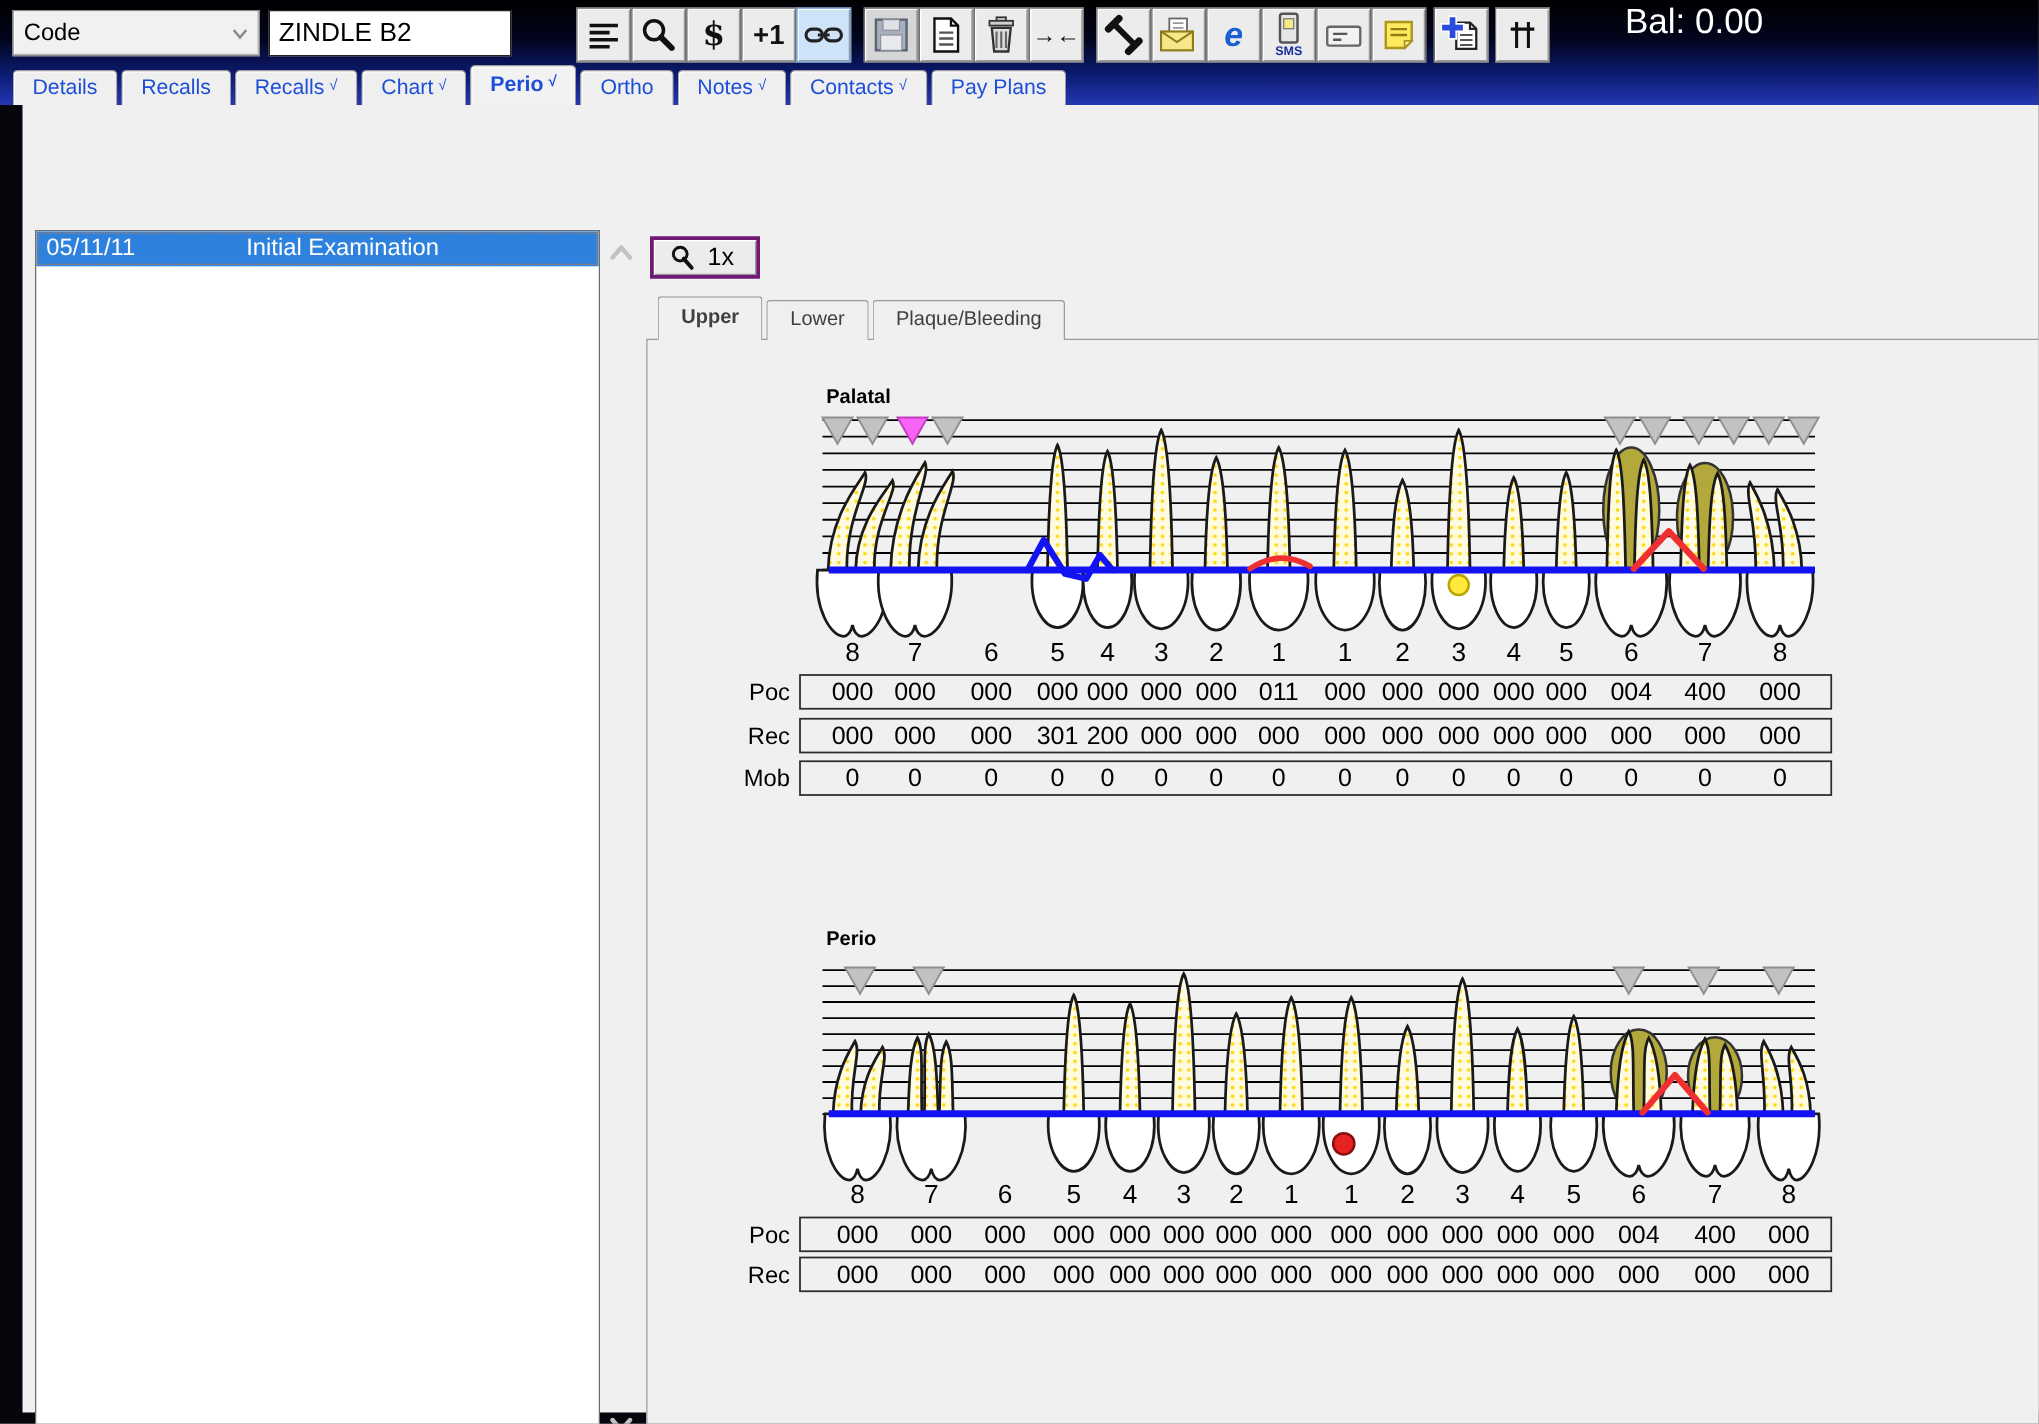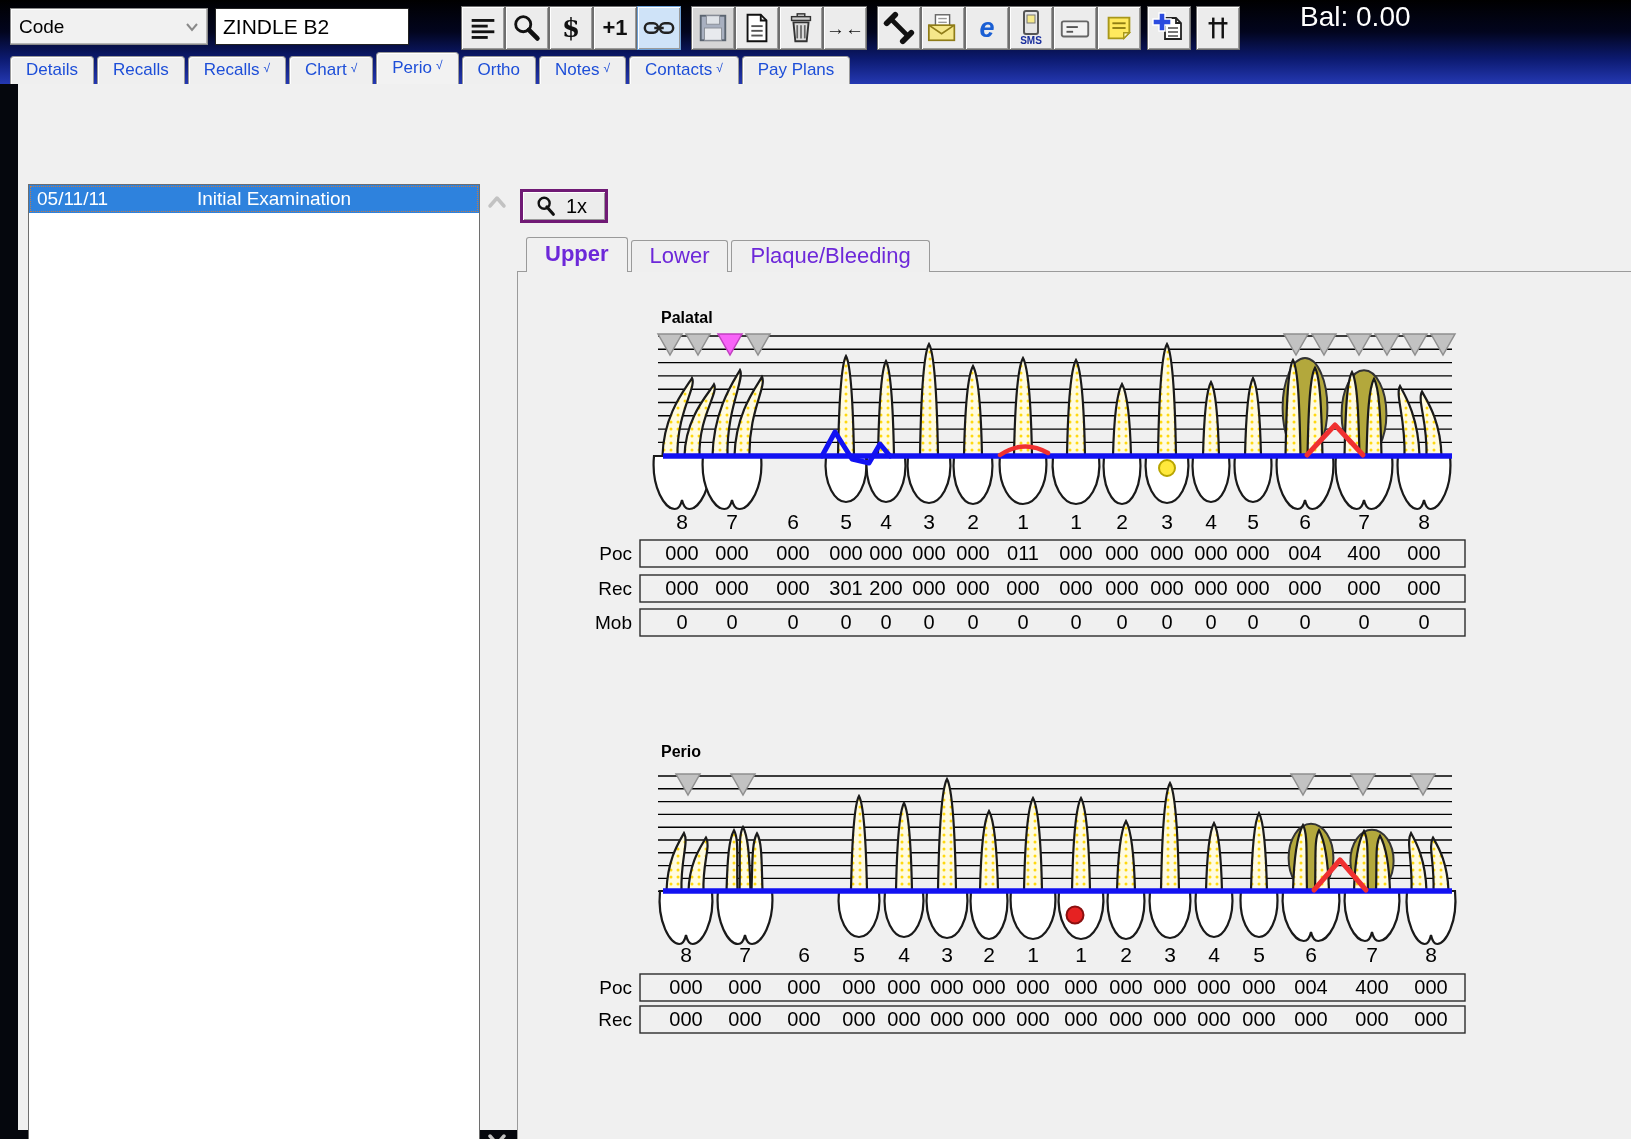--- a/index.html
+++ b/index.html
@@ -26,21 +26,21 @@
   .glyph{font-weight:bold;font-size:22px;color:#111;line-height:1}
   .glyph.dollar{font-family:"DejaVu Serif",serif;font-size:26px}
   .glyph.email-e{color:#1a5fd4;font-size:27px;font-style:italic}
   #bal{left:1300px;top:1px;color:#fff;font-size:28px}
 
   
   #main-tabs{left:10px;top:56px;height:28px;display:flex;gap:3px;align-items:flex-end}
   .tab{height:27px;line-height:26px;padding:0 15px;background:#efefef;color:#1d4ed8;
     border:1px solid #9a9a9a;border-bottom:none;border-radius:4px 4px 0 0;
     font-size:17px;box-shadow:inset 1px 1px 0 #fff;white-space:nowrap}
-  .tab.active{font-weight:normal;height:31px;line-height:29px;position:relative;z-index:3;background:#f2f2f2}
+  .tab.active{font-weight:bold;height:31px;line-height:29px;position:relative;z-index:3;background:#f2f2f2}
   .tick{font-size:12px;margin-left:4px;vertical-align:top;position:relative;top:-2px}
 
   
   #client{left:18px;top:84px;width:1614px;height:1046px;background:#f0f0f0}
 
   
   #exam-listbox{left:10px;top:100px;width:452px;height:978px;background:#fff;
     border:1px solid #6e6e6e;box-sizing:border-box;overflow:hidden}
   .exam-row{height:28px;display:flex;align-items:center;font-size:19px;color:#000}
   .exam-row.selected{background:#2e82dd;color:#fff;outline:1px dotted #c77b43;outline-offset:-2px}
@@ -48,22 +48,22 @@
   .scroll-chev{width:22px;height:16px;color:#c2c2c2}
   #chev-up{left:468px;top:110px}
   #chev-down{left:468px;top:1048px}
 
   
   #zoom-btn{left:502px;top:105px;width:88px;height:34px;background:#ececec;
     border:3px solid #701a75;box-sizing:border-box;
     box-shadow:inset 1px 1px 0 #ffffff, inset -1px -1px 0 #9a9a9a;
     display:flex;align-items:center;justify-content:flex-start;gap:9px;padding-left:12px;font-size:20px;color:#000}
   #view-tabs{left:508px;top:155px;height:33px;display:flex;gap:3px;align-items:flex-end;z-index:2}
-  .vtab{height:31px;line-height:29px;padding:0 18px;background:#efefef;color:#6d28d9;
-    border:1px solid #9a9a9a;border-bottom:none;border-radius:3px 3px 0 0;font-size:22px;white-space:nowrap}
+  .vtab{height:31px;line-height:29px;padding:0 18px;background:#efefef;color:#404040;
+    border:1px solid #9a9a9a;border-bottom:none;border-radius:3px 3px 0 0;font-size:16px;white-space:nowrap}
   .vtab.active{font-weight:bold;height:34px;line-height:31px;background:#f0f0f0;position:relative;z-index:3}
   #groupbox{left:499px;top:187px;width:1115px;height:939px;background:#f0f0f0;
     border:1px solid #9b9b9b;box-sizing:border-box}
   .chart-title{font-size:16px;font-weight:bold;color:#000}
   #palatal-title{left:643px;top:225px}
   #buccal-title{left:643px;top:659px}
   #palatal-chart{left:560px;top:240px}
   #buccal-chart{left:560px;top:676px}
   #palatal-chart text,#buccal-chart text{font-family:"Liberation Sans",sans-serif}
 </style>

